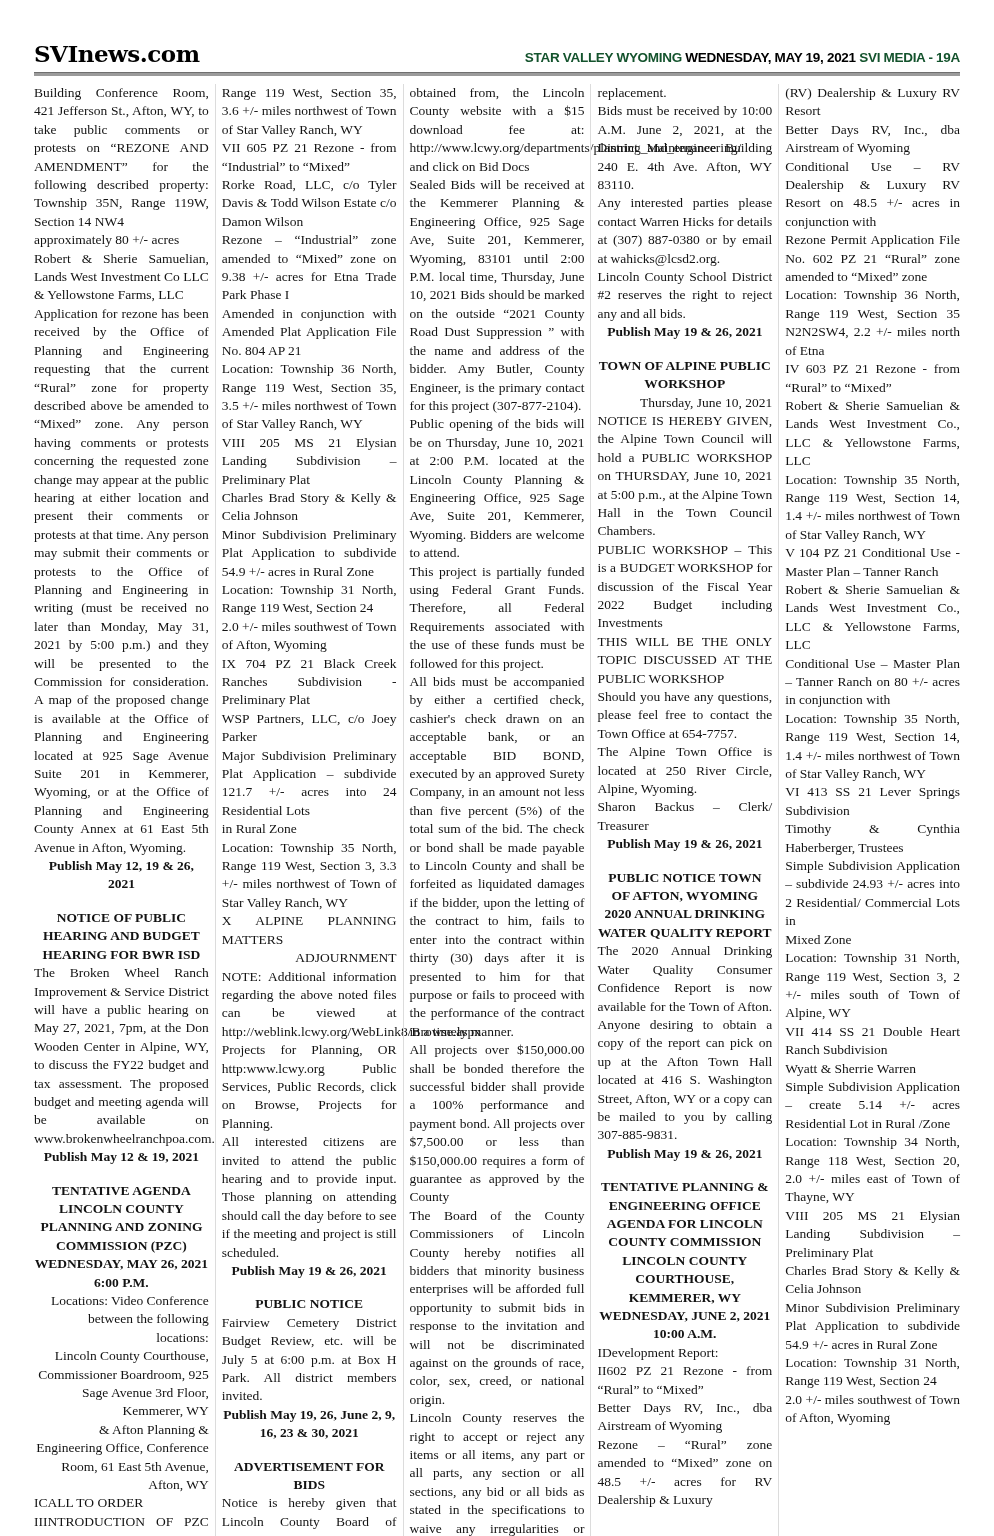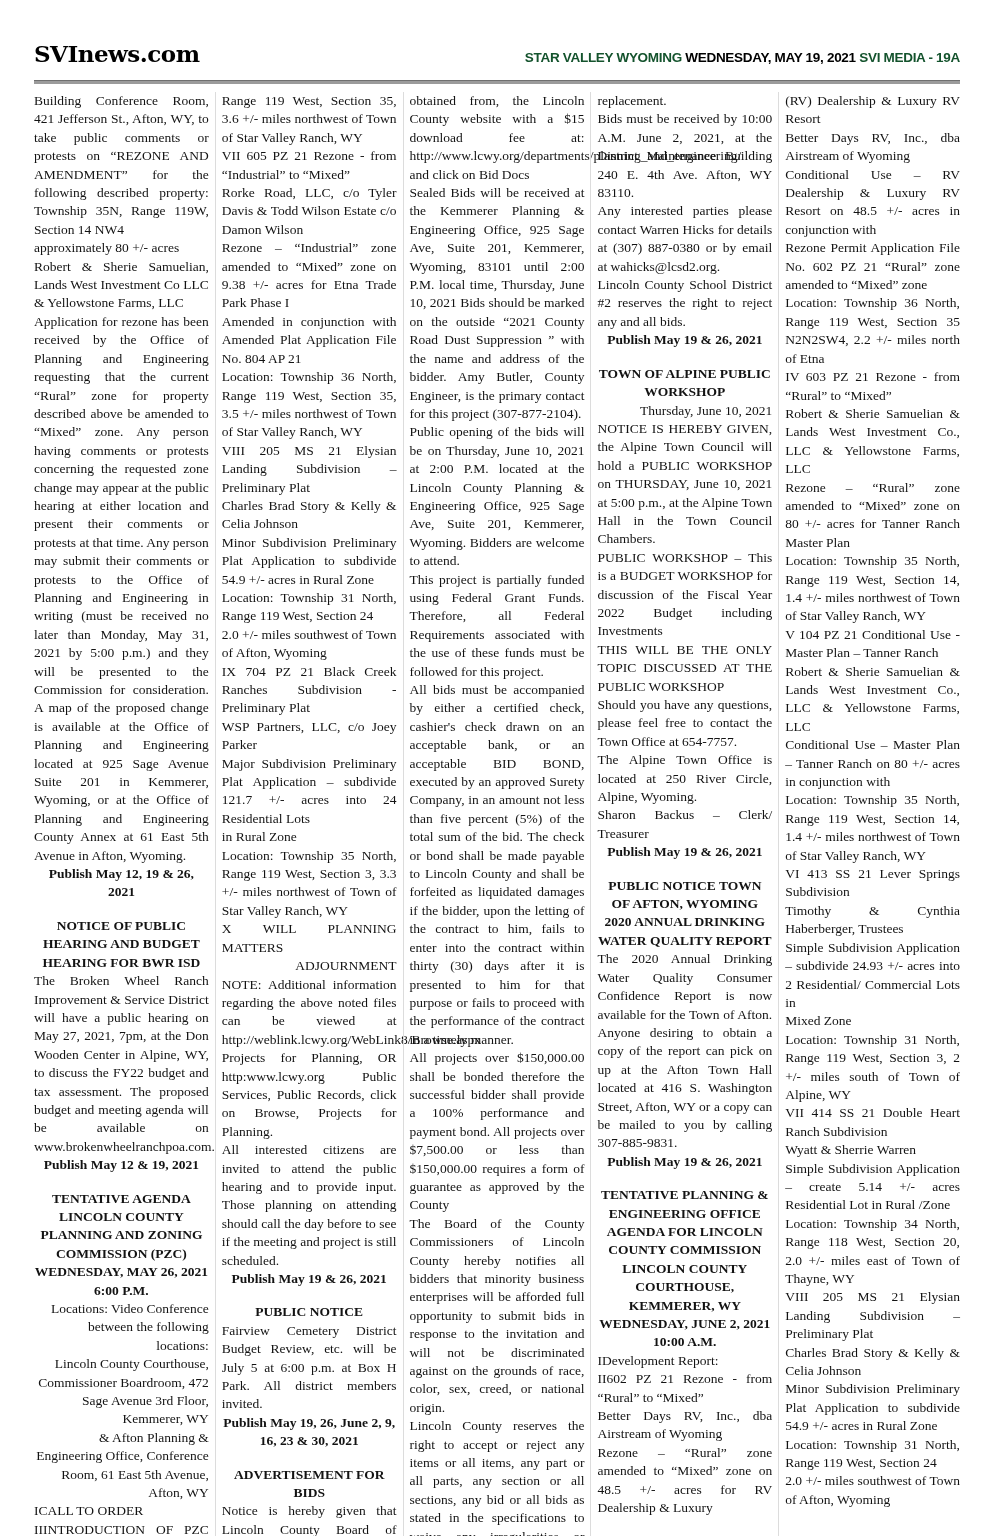--- a/index.html
+++ b/index.html
@@ -7,21 +7,21 @@
     width: 994px; height: 1536px;
     background: #ffffff;
     overflow: hidden;
     font-family: "Liberation Serif", serif;
     color: #131313;
   }
   .page { padding: 40px 34px 0 34px; }
 
   .masthead {
     display: flex; justify-content: space-between; align-items: flex-end;
-    padding-bottom: 13px;
+    padding-bottom: 5px;
   }
   .logo {
     font-family: "DejaVu Serif", serif;
     font-weight: bold; font-size: 23px; letter-spacing: -0.5px; color: #000;
   }
   .mast-right {
     font-family: "Liberation Sans", sans-serif;
     font-weight: bold; font-size: 13.5px; letter-spacing: -0.3px;
     white-space: nowrap; padding-bottom: 2px;
   }
@@ -62,21 +62,21 @@
         <p class="blk body">Building Conference Room, 421 Jefferson St., Afton, WY, to take public comments or protests on “REZONE AND AMENDMENT” for the following described property: Township 35N, Range 119W, Section 14 NW4</p>
         <p class="blk body"> approximately 80 +/- acres</p>
         <p class="blk body">Robert &amp; Sherie Samuelian, Lands West Investment Co LLC &amp; Yellowstone Farms, LLC</p>
         <p class="blk body">Application for rezone has been received by the Office of Planning and Engineering requesting that the current “Rural” zone for property described above be amended to “Mixed” zone. Any person having comments or protests concerning the requested zone change may appear at the public hearing at either location and present their comments or protests at that time. Any person may submit their comments or protests to the Office of Planning and Engineering in writing (must be received no later than Monday, May 31, 2021 by 5:00 p.m.) and they will be presented to the Commission for consideration. A map of the proposed change is available at the Office of Planning and Engineering located at 925 Sage Avenue Suite 201 in Kemmerer, Wyoming, or at the Office of Planning and Engineering County Annex at 61 East 5th Avenue in Afton, Wyoming.</p>
         <p class="blk publish">Publish May 12, 19 &amp; 26, 2021</p>
         <p class="blk heading">NOTICE OF PUBLIC HEARING AND BUDGET HEARING FOR BWR ISD</p>
         <p class="blk body">The Broken Wheel Ranch Improvement &amp; Service District will have a public hearing on May 27, 2021, 7pm, at the Don Wooden Center in Alpine, WY, to discuss the FY22 budget and tax assessment. The proposed budget and meeting agenda will be available on www.brokenwheelranchpoa.com.</p>
         <p class="blk publish">Publish May 12 &amp; 19, 2021</p>
         <p class="blk heading">TENTATIVE AGENDA LINCOLN COUNTY PLANNING AND ZONING COMMISSION (PZC) WEDNESDAY, MAY 26, 2021 6:00 P.M.</p>
         <p class="blk center">Locations: Video Conference between the following locations:</p>
-        <p class="blk center">Lincoln County Courthouse, Commissioner Boardroom, 472 Sage Avenue 3rd Floor, Kemmerer, WY</p>
+        <p class="blk center">Lincoln County Courthouse, Commissioner Boardroom, 925 Sage Avenue 3rd Floor, Kemmerer, WY</p>
         <p class="blk center">&amp; Afton Planning &amp; Engineering Office, Conference Room, 61 East 5th Avenue, Afton, WY</p>
         <p class="blk body">ICALL TO ORDER</p>
         <p class="blk body">IIINTRODUCTION OF PZC MEMBERS</p>
       </div>
     <div class="col">
         <p class="blk body">Range 119 West, Section 35, 3.6 +/- miles northwest of Town of Star Valley Ranch, WY</p>
         <p class="blk body">VII 605 PZ 21 Rezone - from “Industrial” to “Mixed”</p>
         <p class="blk body">Rorke Road, LLC, c/o Tyler Davis &amp; Todd Wilson Estate c/o Damon Wilson</p>
         <p class="blk body">Rezone – “Industrial” zone amended to “Mixed” zone on 9.38 +/- acres for Etna Trade Park Phase I</p>
         <p class="blk body">Amended in conjunction with Amended Plat Application File No. 804 AP 21</p>
@@ -84,21 +84,21 @@
         <p class="blk body">VIII 205 MS 21 Elysian Landing Subdivision – Preliminary Plat</p>
         <p class="blk body">Charles Brad Story &amp; Kelly &amp; Celia Johnson</p>
         <p class="blk body">Minor Subdivision Preliminary Plat Application to subdivide 54.9 +/- acres in Rural Zone</p>
         <p class="blk body">Location: Township 31 North, Range 119 West, Section 24</p>
         <p class="blk body">2.0 +/- miles southwest of Town of Afton, Wyoming</p>
         <p class="blk body">IX 704 PZ 21 Black Creek Ranches Subdivision - Preliminary Plat</p>
         <p class="blk body">WSP Partners, LLC, c/o Joey Parker</p>
         <p class="blk body">Major Subdivision Preliminary Plat Application – subdivide 121.7 +/- acres into 24 Residential Lots</p>
         <p class="blk body">in Rural Zone</p>
         <p class="blk body">Location: Township 35 North, Range 119 West, Section 3, 3.3 +/- miles northwest of Town of Star Valley Ranch, WY</p>
-        <p class="blk body">X WILL PLANNING MATTERS</p>
+        <p class="blk body">X ALPINE PLANNING MATTERS</p>
         <p class="blk center">ADJOURNMENT</p>
         <p class="blk body">NOTE: Additional information regarding the above noted files can be viewed at http://weblink.lcwy.org/WebLink8/Browse.aspx Projects for Planning, OR http:www.lcwy.org Public Services, Public Records, click on Browse, Projects for Planning.</p>
         <p class="blk body">All interested citizens are invited to attend the public hearing and to provide input. Those planning on attending should call the day before to see if the meeting and project is still scheduled.</p>
         <p class="blk publish">Publish May 19 &amp; 26, 2021</p>
         <p class="blk heading">PUBLIC NOTICE</p>
         <p class="blk body">Fairview Cemetery District Budget Review, etc. will be July 5 at 6:00 p.m. at Box H Park. All district members invited.</p>
         <p class="blk publish">Publish May 19, 26, June 2, 9, 16, 23 &amp; 30, 2021</p>
         <p class="blk heading">ADVERTISEMENT FOR BIDS</p>
         <p class="blk body">Notice is hereby given that Lincoln County Board of County Commissioners are requesting bids for the</p>
       </div>
@@ -137,21 +137,20 @@
         <p class="blk body">Rezone – “Rural” zone amended to “Mixed” zone on 48.5 +/- acres for RV Dealership &amp; Luxury</p>
       </div>
     <div class="col">
         <p class="blk body">(RV) Dealership &amp; Luxury RV Resort</p>
         <p class="blk body">Better Days RV, Inc., dba Airstream of Wyoming</p>
         <p class="blk body">Conditional Use – RV Dealership &amp; Luxury RV Resort on 48.5 +/- acres in conjunction with</p>
         <p class="blk body">Rezone Permit Application File No. 602 PZ 21 “Rural” zone amended to “Mixed” zone</p>
         <p class="blk body">Location: Township 36 North, Range 119 West, Section 35 N2N2SW4, 2.2 +/- miles north of Etna</p>
         <p class="blk body">IV 603 PZ 21 Rezone - from “Rural” to “Mixed”</p>
         <p class="blk body">Robert &amp; Sherie Samuelian &amp; Lands West Investment Co., LLC &amp; Yellowstone Farms, LLC</p>
-        <p class="blk body">Rezone – “Rural” zone amended to “Mixed” zone on 80 +/- acres for Tanner Ranch Master Plan</p>
         <p class="blk body">Location: Township 35 North, Range 119 West, Section 14, 1.4 +/- miles northwest of Town of Star Valley Ranch, WY</p>
         <p class="blk body">V 104 PZ 21 Conditional Use - Master Plan – Tanner Ranch</p>
         <p class="blk body">Robert &amp; Sherie Samuelian &amp; Lands West Investment Co., LLC &amp; Yellowstone Farms, LLC</p>
         <p class="blk body">Conditional Use – Master Plan – Tanner Ranch on 80 +/- acres in conjunction with</p>
         <p class="blk body">Location: Township 35 North, Range 119 West, Section 14, 1.4 +/- miles northwest of Town of Star Valley Ranch, WY</p>
         <p class="blk body">VI 413 SS 21 Lever Springs Subdivision</p>
         <p class="blk body">Timothy &amp; Cynthia Haberberger, Trustees</p>
         <p class="blk body">Simple Subdivision Application – subdivide 24.93 +/- acres into 2 Residential/ Commercial Lots in</p>
         <p class="blk body">Mixed Zone</p>
         <p class="blk body">Location: Township 31 North, Range 119 West, Section 3, 2 +/- miles south of Town of Alpine, WY</p>

